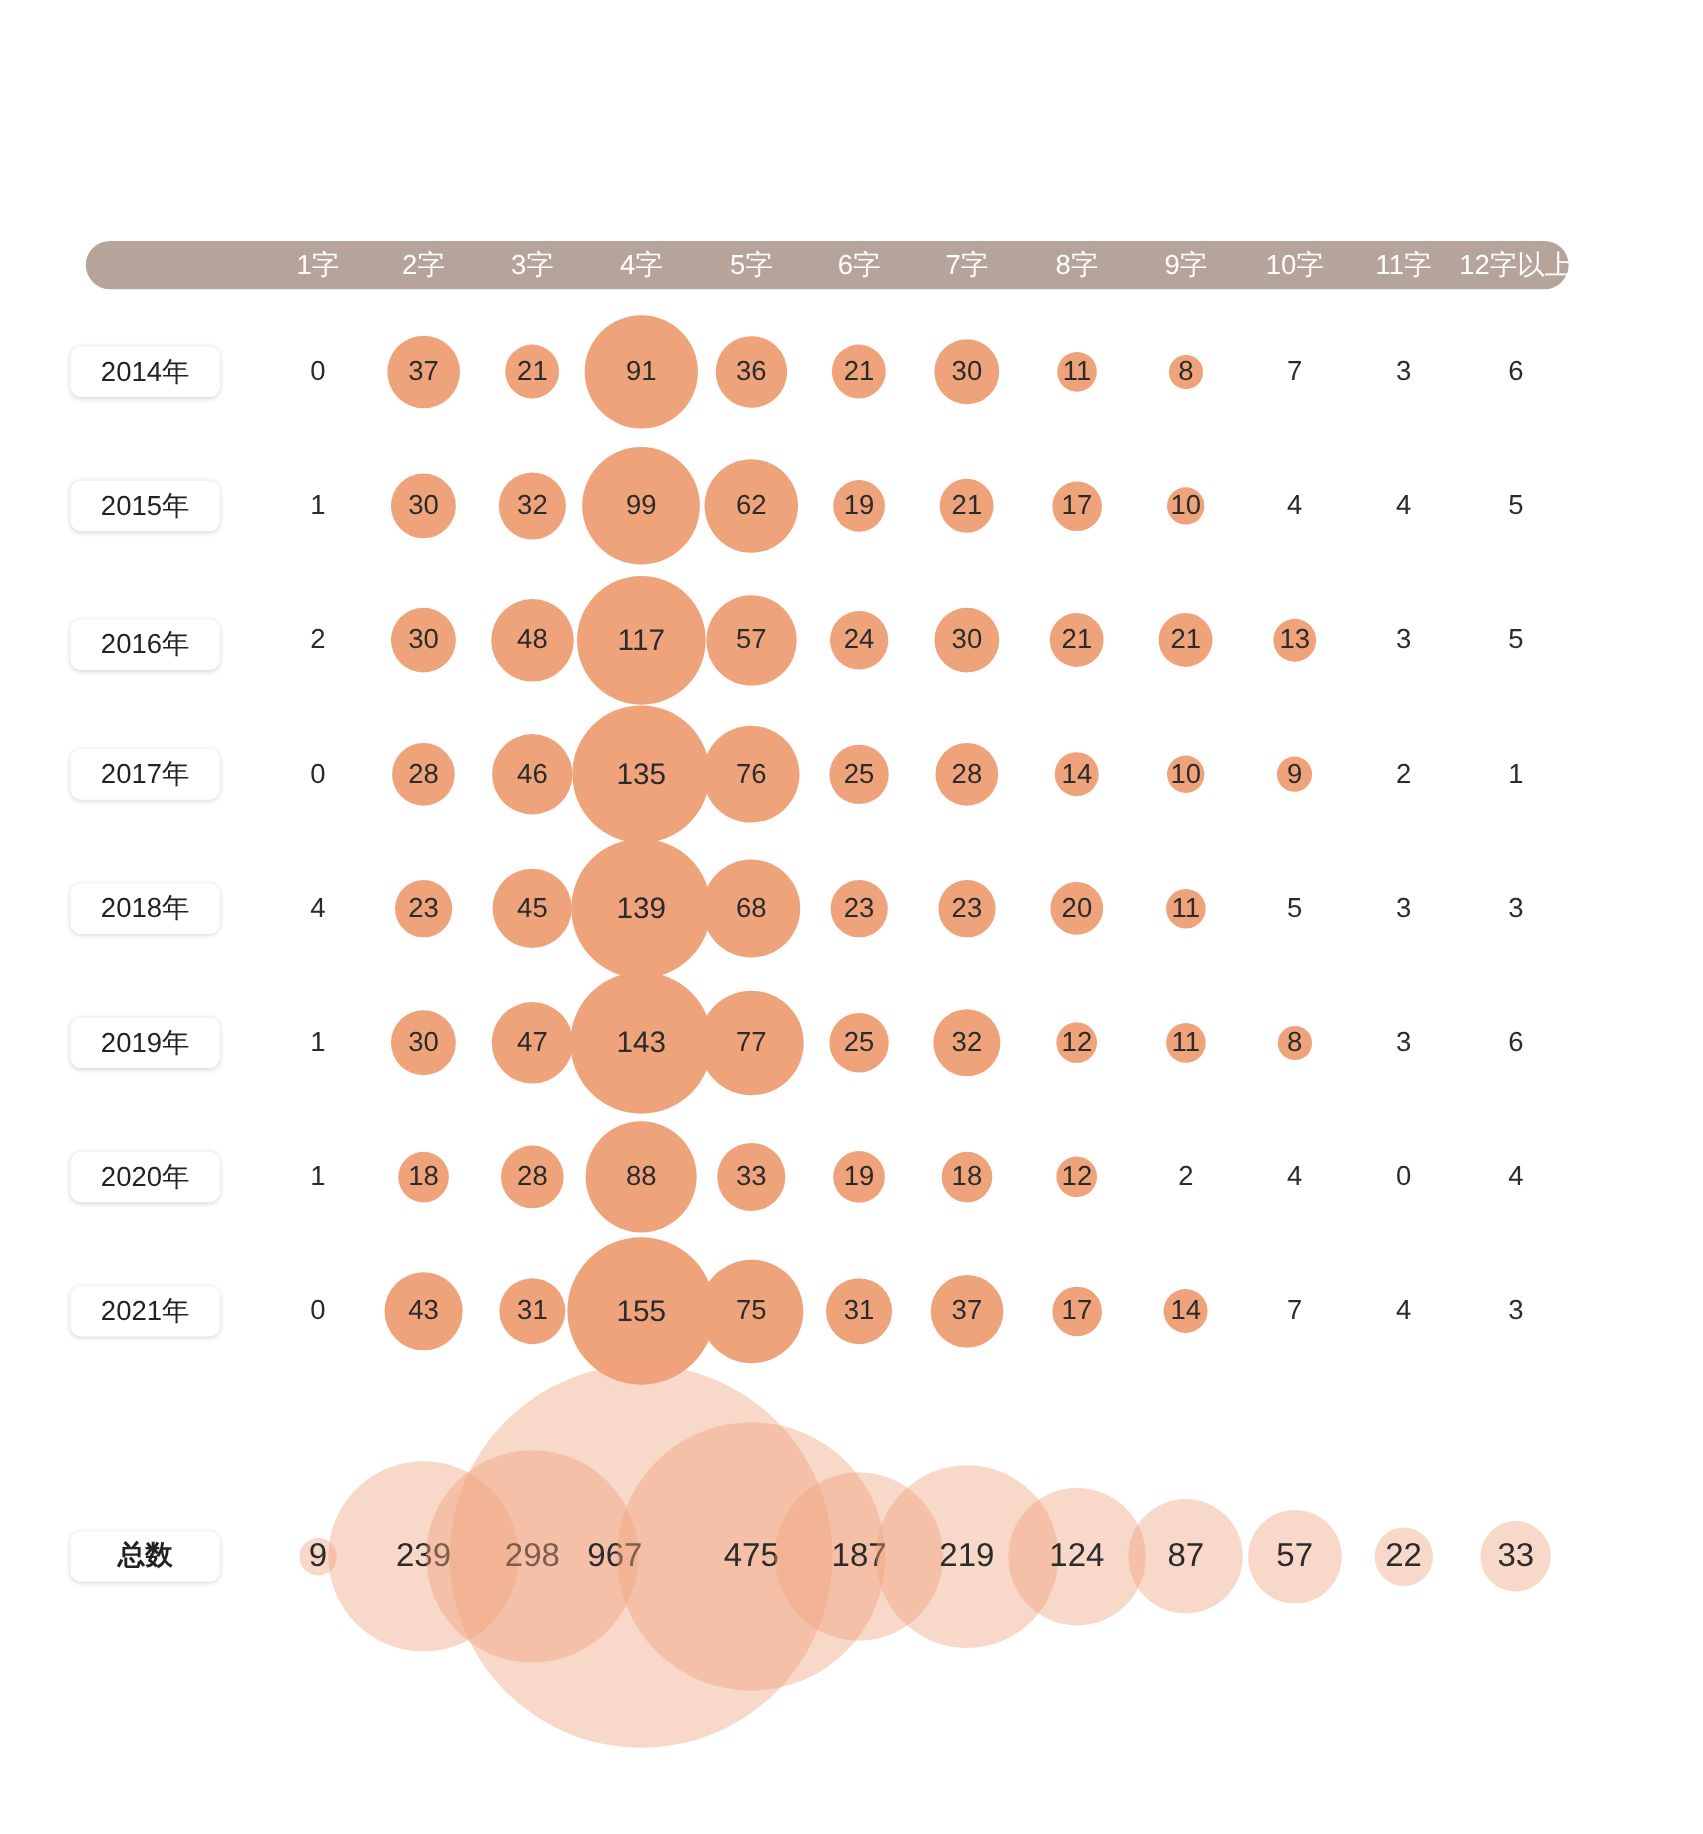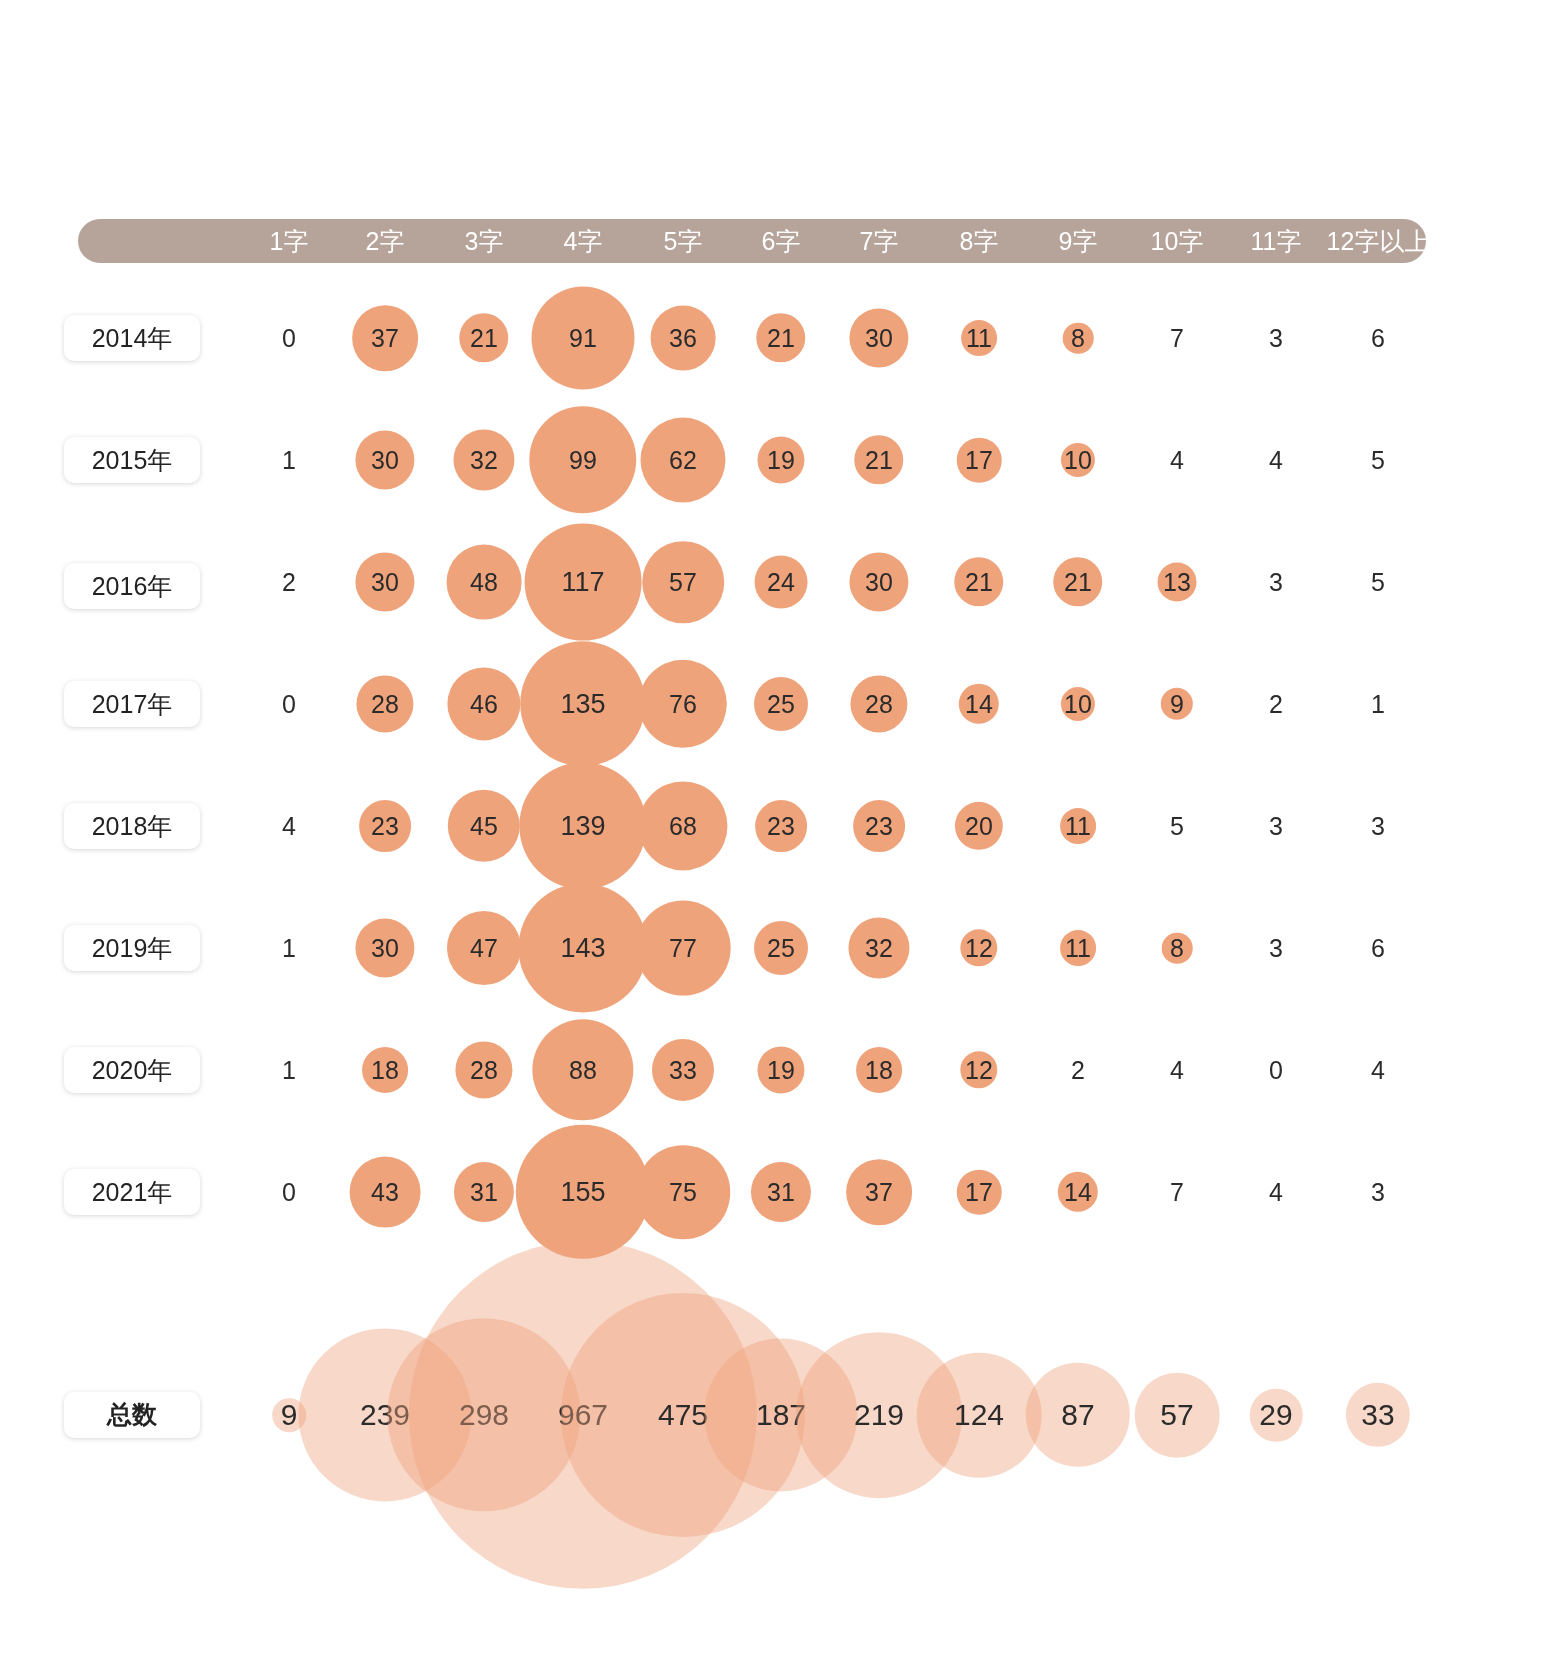--- a/index.html
+++ b/index.html
@@ -296,32 +296,32 @@
       <div class="value small" style="left: 1151px; top: 1192px;">7</div>
       <div class="value small" style="left: 1250px; top: 1192px;">4</div>
       <div class="value small" style="left: 1352px; top: 1192px;">3</div>
       <div class="bubble total" style="width: 33.6px; height: 33.6px; left: 263px; top: 1415px; transform: translate(-50%, -50%);"></div>
       <div class="value total-val" style="left: 263px; top: 1415px;">9</div>
       <div class="bubble total" style="width: 173.148px; height: 173.148px; left: 359px; top: 1415px; transform: translate(-50%, -50%);"></div>
       <div class="value total-val" style="left: 359px; top: 1415px;">239</div>
       <div class="bubble total" style="width: 193.342px; height: 193.342px; left: 458px; top: 1415px; transform: translate(-50%, -50%);"></div>
       <div class="value total-val" style="left: 458px; top: 1415px;">298</div>
       <div class="bubble total" style="width: 348.282px; height: 348.282px; left: 557px; top: 1415px; transform: translate(-50%, -50%);"></div>
-      <div class="value total-val" style="left: 557px; top: 1415px;">967</div>
+      <div class="value total-val" style="left: 533px; top: 1415px;">967</div>
       <div class="bubble total" style="width: 244.098px; height: 244.098px; left: 657px; top: 1415px; transform: translate(-50%, -50%);"></div>
       <div class="value total-val" style="left: 657px; top: 1415px;">475</div>
       <div class="bubble total" style="width: 153.158px; height: 153.158px; left: 755px; top: 1415px; transform: translate(-50%, -50%);"></div>
       <div class="value total-val" style="left: 755px; top: 1415px;">187</div>
       <div class="bubble total" style="width: 165.745px; height: 165.745px; left: 853px; top: 1415px; transform: translate(-50%, -50%);"></div>
       <div class="value total-val" style="left: 853px; top: 1415px;">219</div>
       <div class="bubble total" style="width: 124.718px; height: 124.718px; left: 953px; top: 1415px; transform: translate(-50%, -50%);"></div>
       <div class="value total-val" style="left: 953px; top: 1415px;">124</div>
       <div class="bubble total" style="width: 104.467px; height: 104.467px; left: 1052px; top: 1415px; transform: translate(-50%, -50%);"></div>
       <div class="value total-val" style="left: 1052px; top: 1415px;">87</div>
       <div class="bubble total" style="width: 84.5581px; height: 84.5581px; left: 1151px; top: 1415px; transform: translate(-50%, -50%);"></div>
       <div class="value total-val" style="left: 1151px; top: 1415px;">57</div>
       <div class="bubble total" style="width: 52.5327px; height: 52.5327px; left: 1250px; top: 1415px; transform: translate(-50%, -50%);"></div>
-      <div class="value total-val" style="left: 1250px; top: 1415px;">29</div>
+      <div class="value total-val" style="left: 1250px; top: 1415px;">22</div>
       <div class="bubble total" style="width: 64.3391px; height: 64.3391px; left: 1352px; top: 1415px; transform: translate(-50%, -50%);"></div>
       <div class="value total-val" style="left: 1352px; top: 1415px;">33</div>
     </div>
 
 </div>
 
 </body></html>

